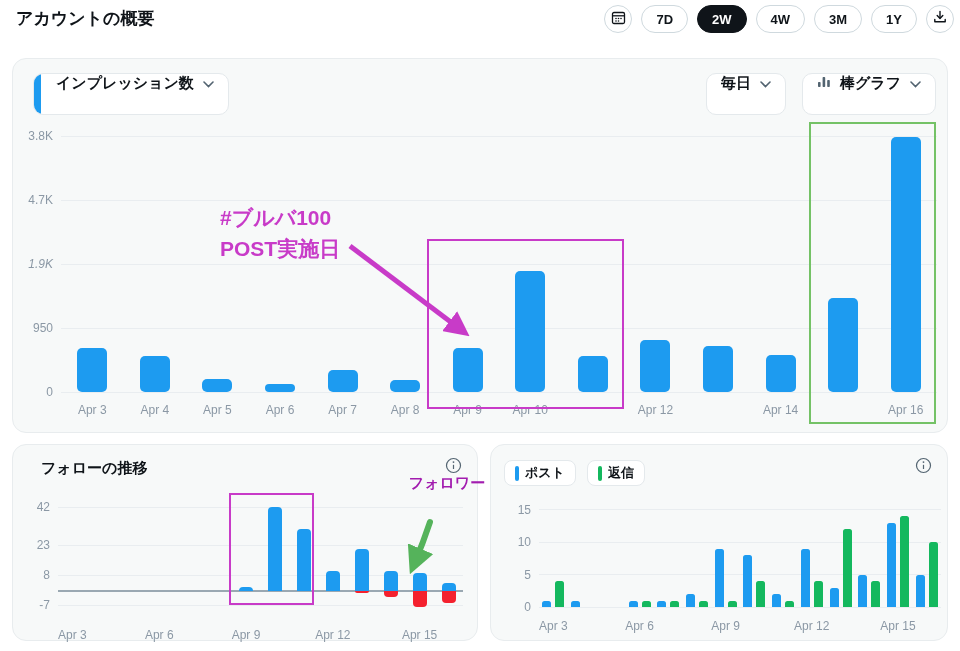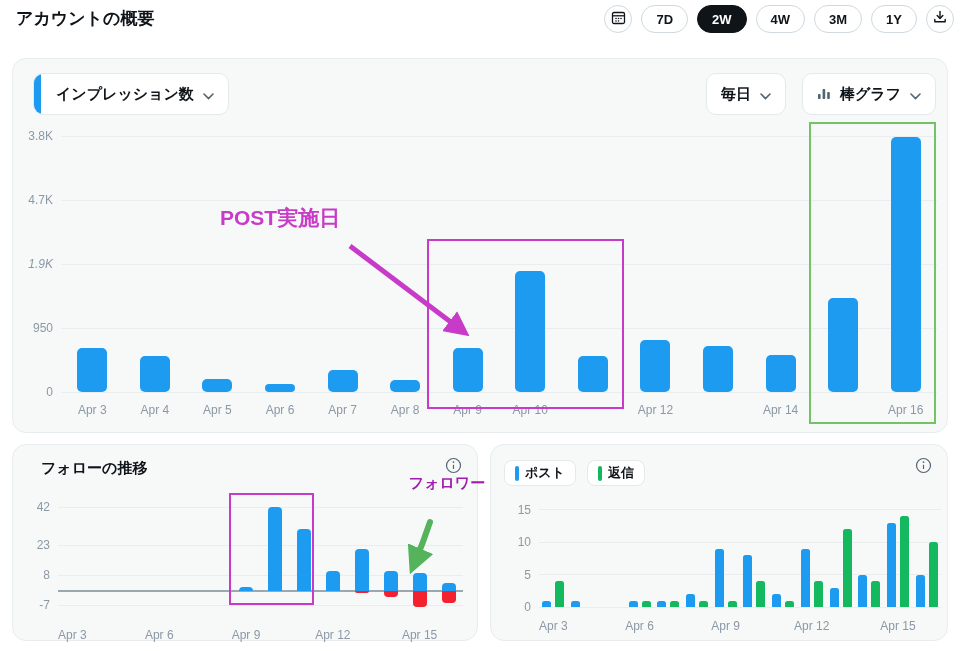--- a/index.html
+++ b/index.html
@@ -18,21 +18,21 @@
     display:flex; align-items:center; cursor:pointer; }
   .range-btn.active { background:#0f1419; color:#fff; border-color:#0f1419; }
   
   .panel { position:absolute; background:#f7f9f9; border:1px solid #e8ecee; border-radius:14px; }
   #panel-main    { left:12px;  top:58px;  width:936px; height:375px; }
   #panel-follows { left:12px;  top:444px; width:466px; height:197px; }
   #panel-posts   { left:490px; top:444px; width:458px; height:197px; }
   
   .main-toolbar { position:absolute; left:20px; right:11px; top:14px; display:flex; gap:16px; align-items:center; }
   .pill { position:relative; height:42px; background:#fff; border:1px solid #e4e9ec; border-radius:10px;
-    display:flex; align-items:center; gap:9px; padding:0 14px; font-size:15px; cursor:pointer; overflow:hidden; }
+    display:flex; align-items:flex-start; gap:9px; padding:0 14px; font-size:15px; cursor:pointer; overflow:hidden; }
   .pill .accent-bar { position:absolute; left:0; top:0; bottom:0; width:7px; background:#1d9bf0; }
   .pill-primary { padding-left:22px; font-weight:bold; }
   .pill-secondary { color:#536471; }
   .pill-right { font-weight:bold; }
   .spacer { margin-left:auto; }
   
   .chart-mount { position:absolute; inset:0; }
   .chart-plot { position:absolute; }
   .gridline { position:absolute; left:0; right:0; height:1px; background:#e9edf0; }
   .zeroline { position:absolute; left:0; right:0; height:2px; background:#9aa8b2; }
@@ -268,20 +268,21 @@
       <div class="xtick" style="left: 288.786px; top: 174px;">Apr 12</div>
       <div class="xtick" style="left: 374.929px; top: 174px;">Apr 15</div>
     </div>
 </div>
 
 <div class="ann ann-box magenta" style="left:427px; top:239px; width:197px; height:170px;"></div>
 <div class="ann ann-box green-box" style="left:809px; top:122px; width:127px; height:302px;"></div>
 <div class="ann ann-box magenta" style="left:229px; top:493px; width:85px; height:112px;"></div>
 
 <div class="ann ann-label magenta" id="ann-post-label">
+  <div>#ブルバ100</div>
   <div>POST実施日</div>
 </div>
 
 <svg class="ann" style="left:342px; top:238px;" width="135" height="105">
   <defs>
     <marker id="arrow-m" markerWidth="5" markerHeight="5" refX="2.6" refY="2.5" orient="auto">
       <path d="M0,0 L5,2.5 L0,5 Z" fill="#c83bc8"></path>
     </marker>
   </defs>
   <line x1="8" y1="8" x2="118" y2="91" stroke="#c83bc8" stroke-width="5" marker-end="url(#arrow-m)"></line>

